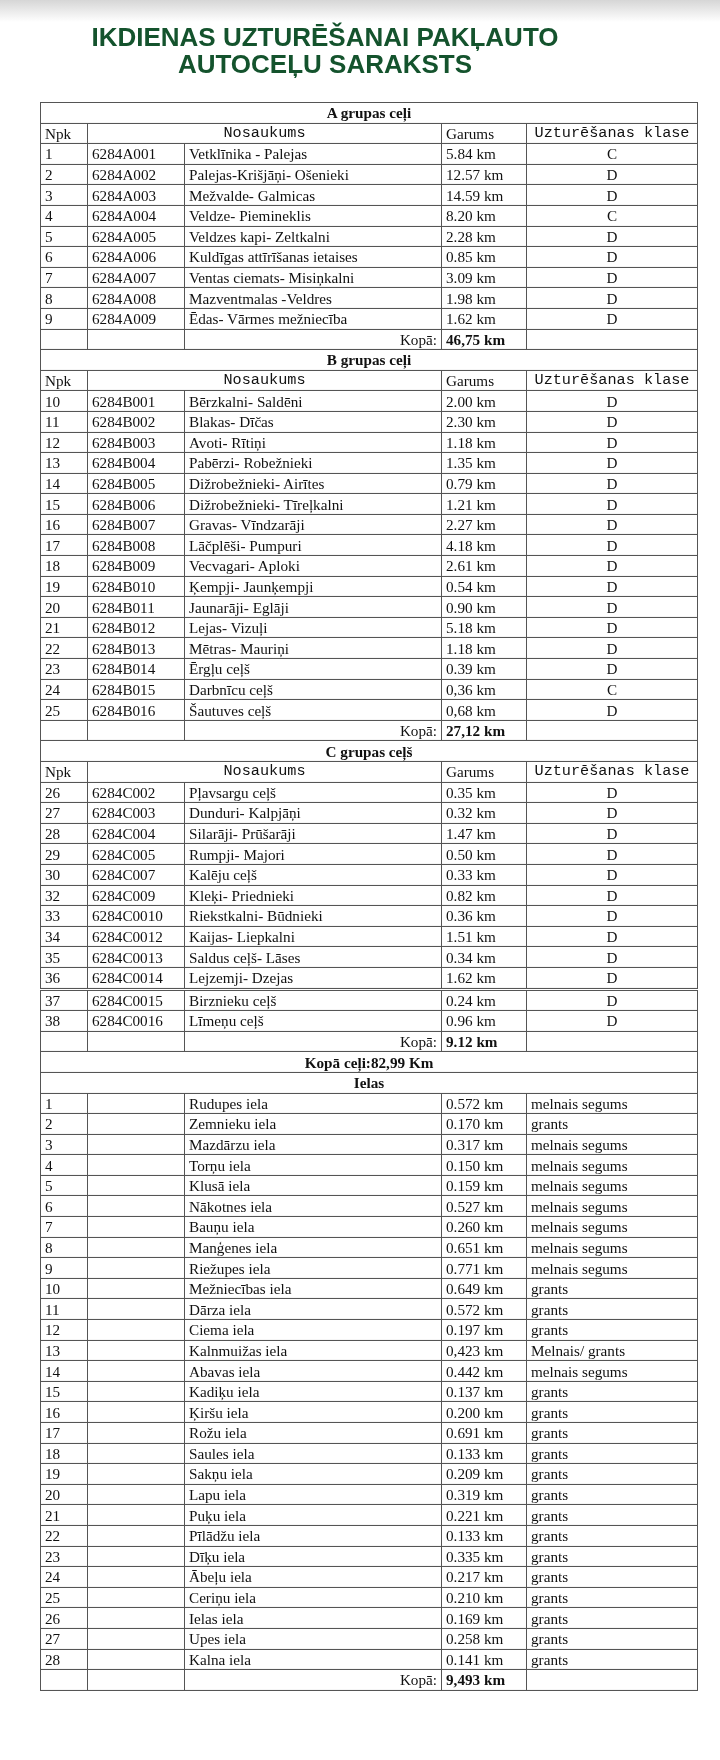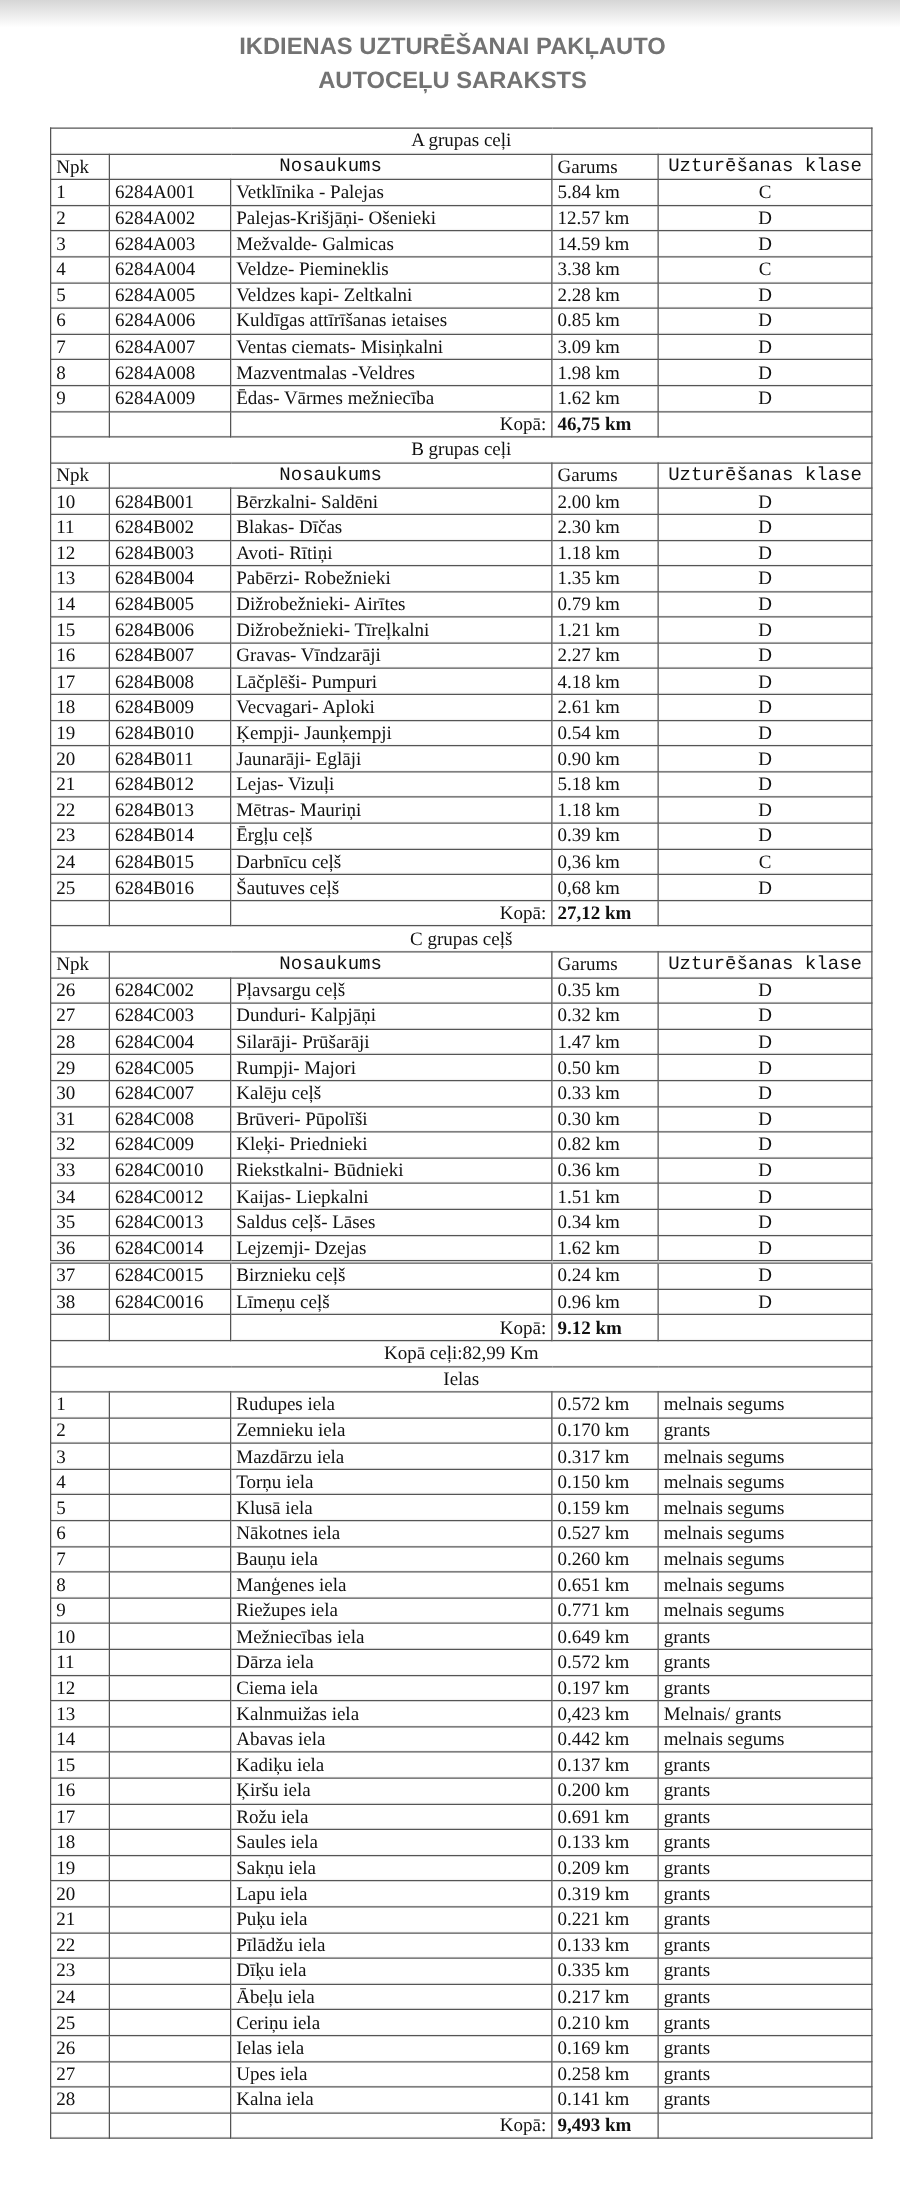--- a/index.html
+++ b/index.html
@@ -11,38 +11,37 @@
     position: relative;
   }
   .topshade {
     position: absolute; left: 0; top: 0; width: 720px; height: 22px;
     background: linear-gradient(#d6d6d6, #ffffff);
   }
   .title {
     position: absolute; left: 0; top: 24px; width: 650px;
     text-align: center;
     font-family: "Liberation Sans", sans-serif;
-    font-weight: bold; font-size: 19px; line-height: 27px;
-    color: #737373;
-    padding-left: 37px;
+    font-weight: bold; font-size: 26px; line-height: 27px;
+    color: #14532d;
   }
   table {
     position: absolute; left: 40px; top: 102px; width: 657px;
     border-collapse: collapse; table-layout: fixed;
     font-size: 15.2px;
   }
   td {
     border: 1px solid #555;
     height: 19.6px; padding: 0 4px; line-height: 19px;
     white-space: nowrap; overflow: hidden;
     box-shadow: inset 0 -1px 0 rgba(0,0,0,0.04);
   }
   col.c1 { width: 47px; } col.c2 { width: 97px; } col.c3 { width: 257px; }
   col.c4 { width: 85px; } col.c5 { width: 171px; }
-  .sec { text-align: center; font-weight: normal; margin-left: 27px; }
+  .sec { text-align: center; font-weight: bold; margin-left: 27px; }
   .hdr-center { text-align: center; font-family: Liberation Mono, monospace; }
   .right { text-align: right; margin-left: 48px; }
   .bold { font-weight: bold; }
   .center { text-align: center; }
   tr.gap td { border-top: 3px double #555; }
 </style>
 </head>
 <body>
 
 <div class="topshade"></div>
@@ -87,21 +86,21 @@
         <td>3</td>
         <td>6284A003</td>
         <td>Mežvalde- Galmicas</td>
         <td>14.59 km</td>
         <td class="center">D</td>
       </tr>
       <tr>
         <td>4</td>
         <td>6284A004</td>
         <td>Veldze- Piemineklis</td>
-        <td>3.38 km</td>
+        <td>8.20 km</td>
         <td class="center">C</td>
       </tr>
       <tr>
         <td>5</td>
         <td>6284A005</td>
         <td>Veldzes kapi- Zeltkalni</td>
         <td>2.28 km</td>
         <td class="center">D</td>
       </tr>
       <tr>
@@ -305,27 +304,20 @@
         <td class="center">D</td>
       </tr>
       <tr>
         <td>30</td>
         <td>6284C007</td>
         <td>Kalēju ceļš</td>
         <td>0.33 km</td>
         <td class="center">D</td>
       </tr>
       <tr>
-        <td>31</td>
-        <td>6284C008</td>
-        <td>Brūveri- Pūpolīši</td>
-        <td>0.30 km</td>
-        <td class="center">D</td>
-      </tr>
-      <tr>
         <td>32</td>
         <td>6284C009</td>
         <td>Kleķi- Priednieki</td>
         <td>0.82 km</td>
         <td class="center">D</td>
       </tr>
       <tr>
         <td>33</td>
         <td>6284C0010</td>
         <td>Riekstkalni- Būdnieki</td>

